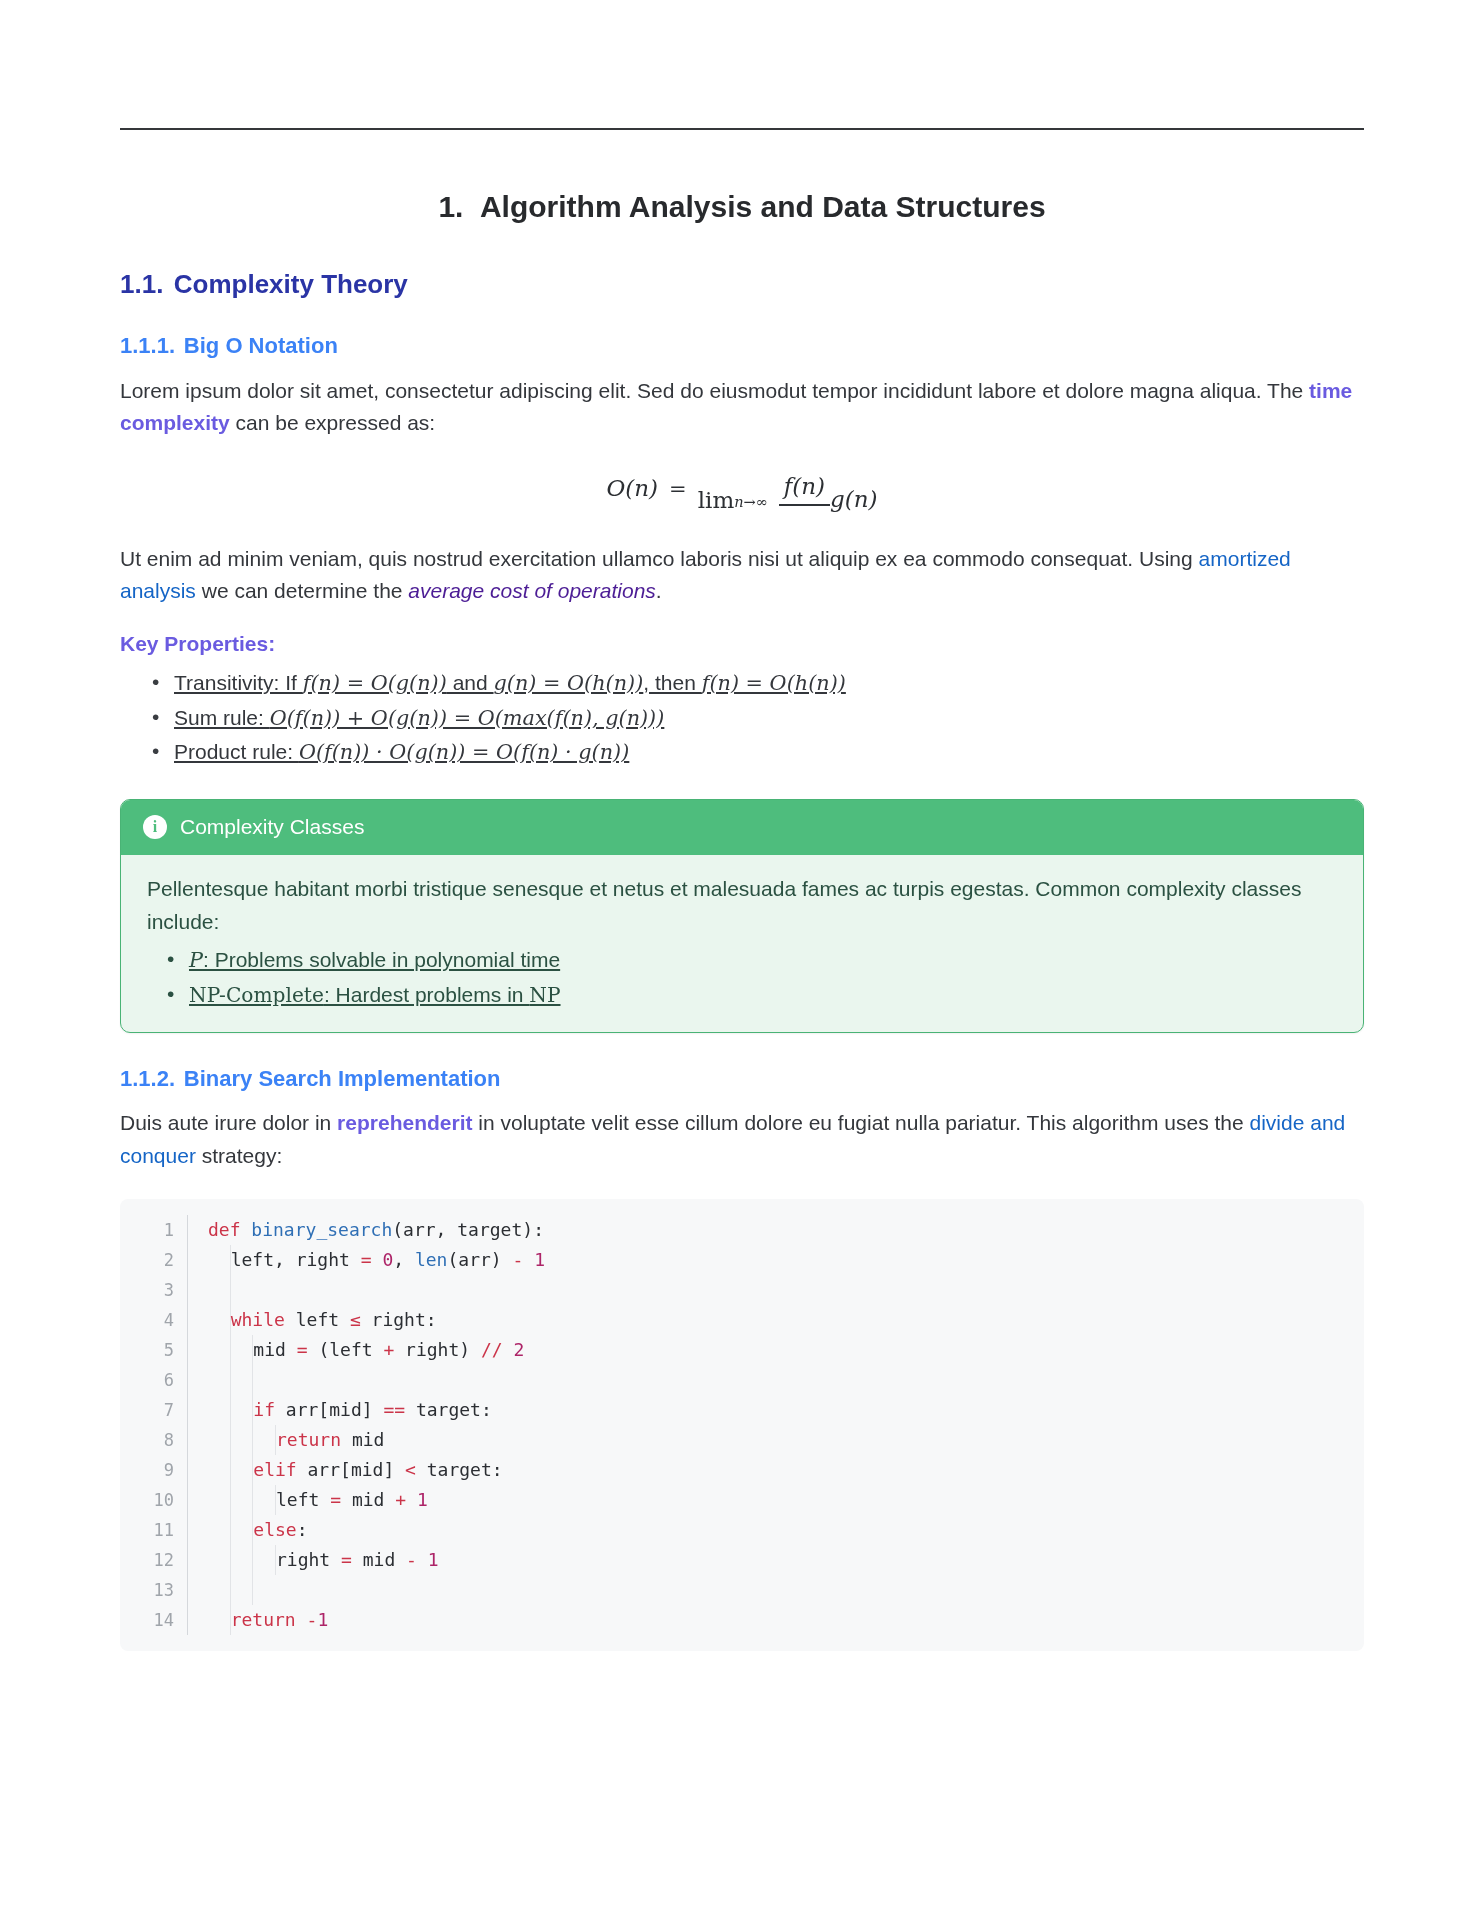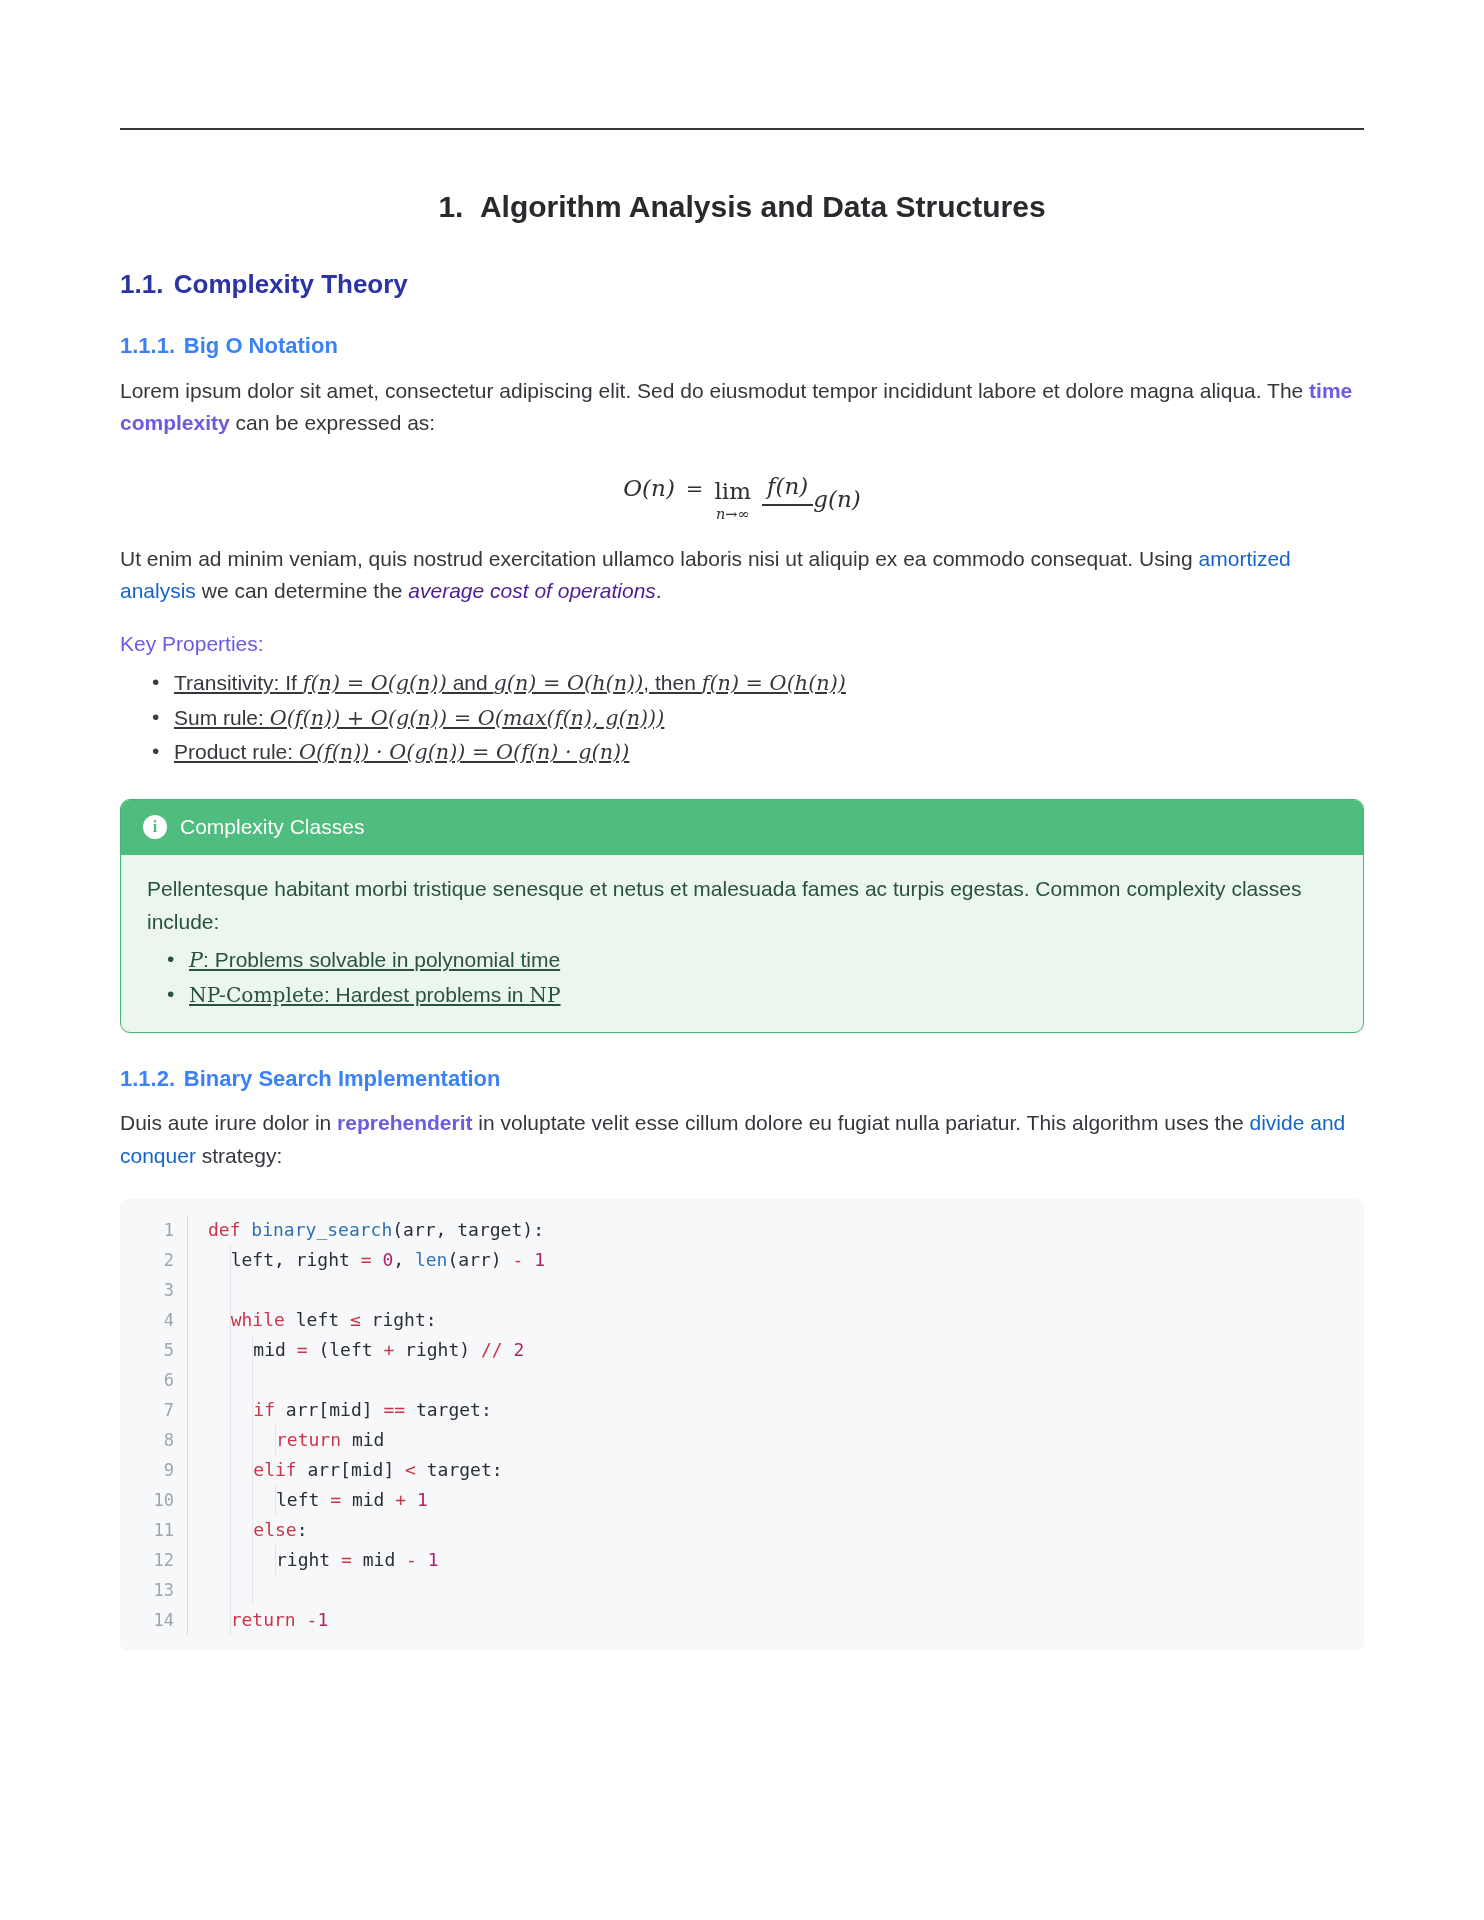--- a/index.html
+++ b/index.html
@@ -38,28 +38,28 @@
   .seg-m{font-family:"DejaVu Serif", serif;font-style:italic;font-size:.99em;}
   .seg-mu{font-family:"DejaVu Serif", serif;font-size:.96em;}
   
   .formula{
     display:flex;justify-content:center;align-items:center;gap:11px;
     margin:26px 0 30px 0;color:#2c2f33;
     font-family:"DejaVu Serif", serif;font-size:23px;
   }
   .f-lhs,.f-num,.f-den{font-style:italic;}
   .f-eq{font-size:21px;}
-  .f-lim{display:inline-flex;flex-direction:column;align-items:center;transform:translateY(11px);line-height:1;}
+  .f-lim{display:inline-flex;flex-direction:row;align-items:center;transform:translateY(11px);line-height:1;}
   .f-lim-main{font-style:normal;}
   .f-lim-sub{font-size:14.5px;font-style:italic;margin-top:4px;}
   .f-frac{display:inline-flex;flex-direction:row;align-items:center;line-height:1.15;}
   .f-num{padding:0 5px 4px 5px;border-bottom:2px solid #2f3237;}
   .f-den{padding-top:20px;}
   
-  .kp-heading{color:#6a5be0;font-weight:400;margin:20px 0 6px 0;}
+  .kp-heading{color:#6a5be0;font-weight:700;margin:20px 0 6px 0;}
   ul.doc-list{list-style:none;margin:0;padding:0 0 0 30px;text-decoration:underline;}
   ul.doc-list li{position:relative;padding-left:24px;margin:2px 0;}
   ul.doc-list li::before{content:"•";position:absolute;left:2px;top:-1px;color:#3a3d42;}
   
   .callout{
     margin:30px 0 0 0;border:1.5px solid #49b375;border-radius:10px;
     overflow:hidden;background:#eaf6ee;
     box-shadow:0 1px 2px rgba(0,0,0,0.06);
   }
   .callout-header{

